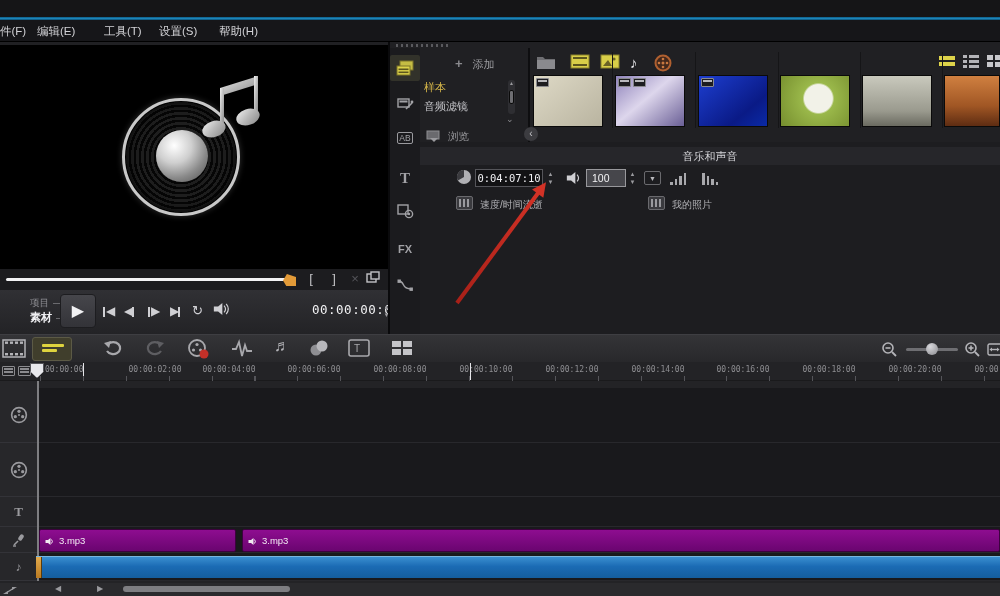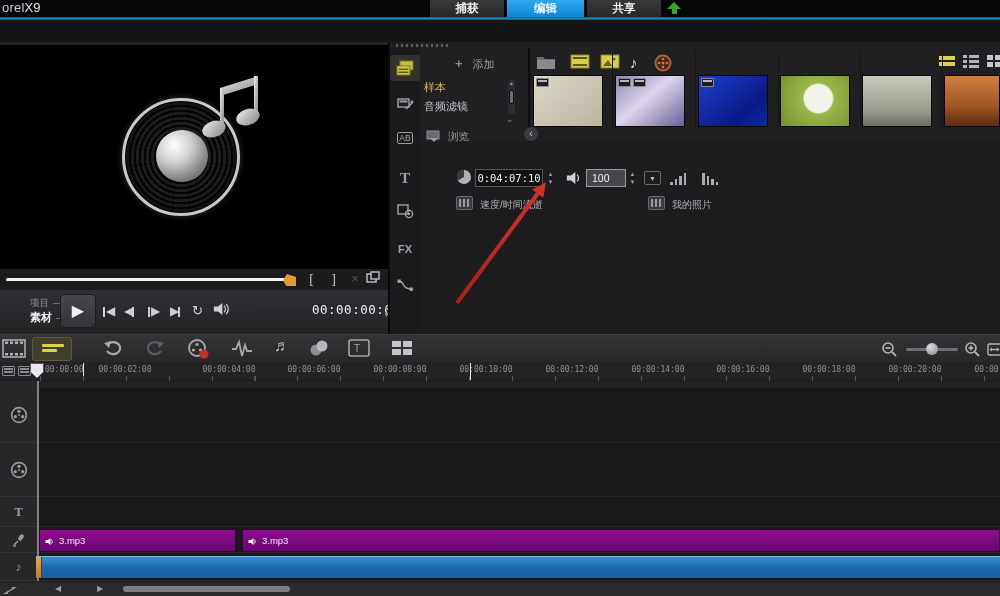--- a/index.html
+++ b/index.html
@@ -150,34 +150,29 @@
 
   .hscroll { position:absolute; left:0; top:221px; width:1000px; height:13px; background:#2a2a2d; }
   .hs-arrow { position:absolute; top:1px; font-size:8px; color:#9a9a9e; cursor:pointer; }
   .hs-thumb { position:absolute; left:123px; top:3px; width:167px; height:6px; background:#7e7e82; border-radius:3px; cursor:pointer; }
 </style>
 </head>
 <body>
 
 <div class="app">
 
-  <div class="titlebar">
-    <div class="logo">
-      <span class="pre">orel</span><span class="main">VideoStudio</span><span class="x9">X9</span>
-    </div>
-    <div class="tab" style="left:430px;width:74px;">捕获</div>
-    <div class="tab active" style="left:507px;width:77px;">编辑</div>
-    <div class="tab" style="left:587px;width:74px;">共享</div>
-    <div class="green-arrow">
-        <i class="head abs"></i>
-        <i class="stem abs"></i>
-      </div>
+  <div class="accent-line"></div>
+
+  <div class="menubar">
+    <div class="menu-item" style="left:0px;">件(F)</div>
+    <div class="menu-item" style="left:37px;">编辑(E)</div>
+    <div class="menu-item" style="left:104px;">工具(T)</div>
+    <div class="menu-item" style="left:159px;">设置(S)</div>
+    <div class="menu-item" style="left:219px;">帮助(H)</div>
   </div>
-  <div class="accent-line"></div>
-
 
   <div class="main">
 
     <div class="preview-panel">
       <div class="video-area">
         <div class="spk">
             <div class="spk-ball"></div>
           </div>
         <svg class="note-svg" width="64" height="90" viewBox="0 0 64 90">
           <defs>
@@ -364,20 +359,21 @@
         </div>
       <div class="thumb t3" style="left:308px;">
           <span class="badge"></span>
         </div>
       <div class="thumb t4" style="left:390px;"></div>
       <div class="thumb t5" style="left:472px;"></div>
       <div class="thumb t6" style="left:554px;width:56px;"></div>
       <div class="back-btn">‹</div>
 
       <div class="options">
+        <div class="opt-header">音乐和声音</div>
         <svg class="abs" style="left:36px;top:27px;" width="16" height="16" viewBox="0 0 16 16">
             <circle cx="8" cy="8" r="7" fill="#b0b0b4"></circle>
             <path d="M8 8 L8 1 A7 7 0 0 0 1.9 11.5 Z" fill="#3a3a3e"></path>
           </svg>
         <div class="dur-box">0:04:07:10</div>
         <div class="spinner" style="left:126px;top:28px;">▲<br>▼</div>
         <svg class="abs" style="left:146px;top:29px;" width="17" height="14" viewBox="0 0 20 16">
             <polygon points="1,5 6,5 11,1 11,15 6,11 1,11" fill="#cfcfd3"></polygon>
             <path d="M13 4 q3.5 4 0 8" stroke="#cfcfd3" stroke-width="1.4" fill="none"></path>
           </svg>
@@ -505,21 +501,21 @@
       <div class="ruler-mini" style="left:2px;">
           <i></i>
           <i></i>
         </div>
       <div class="ruler-mini" style="left:18px;">
           <i></i>
           <i></i>
         </div>
       <div class="playhead-flag"></div>
       <div class="ruler-label" style="left:57px;">00:00:00:00</div>
-      <div class="ruler-label" style="left:125px;">00:00:02:00</div>
+      <div class="ruler-label" style="left:155px;">00:00:02:00</div>
       <div class="ruler-label" style="left:229px;">00:00:04:00</div>
       <div class="ruler-label" style="left:314px;">00:00:06:00</div>
       <div class="ruler-label" style="left:400px;">00:00:08:00</div>
       <div class="ruler-label" style="left:486px;">00:00:10:00</div>
       <div class="ruler-label" style="left:572px;">00:00:12:00</div>
       <div class="ruler-label" style="left:658px;">00:00:14:00</div>
       <div class="ruler-label" style="left:743px;">00:00:16:00</div>
       <div class="ruler-label" style="left:829px;">00:00:18:00</div>
       <div class="ruler-label" style="left:915px;">00:00:20:00</div>
       <div class="ruler-label" style="left:1001px;">00:00:22:00</div>

